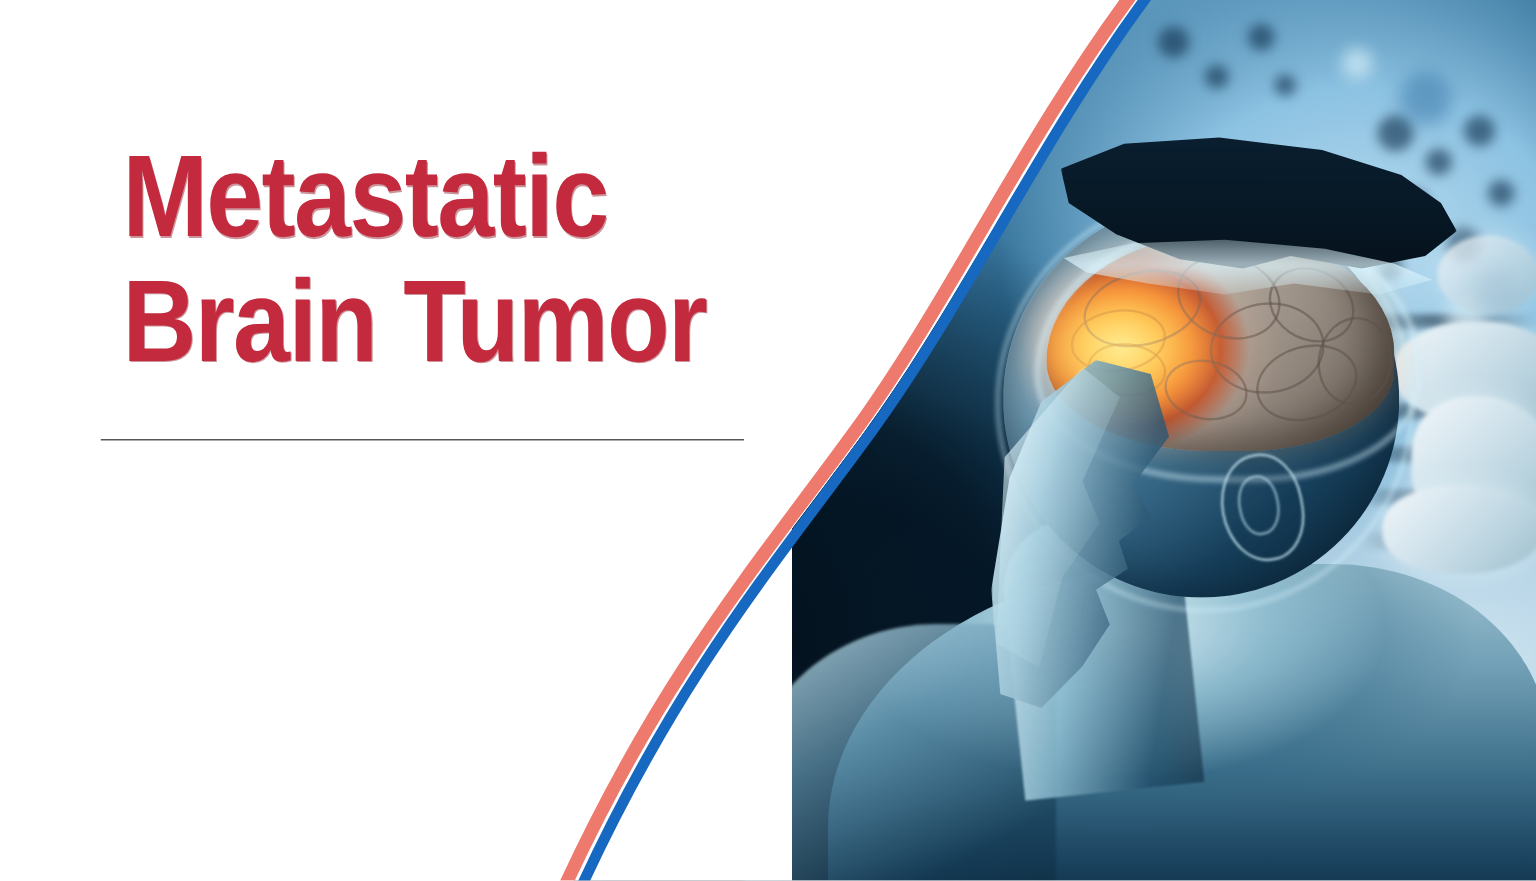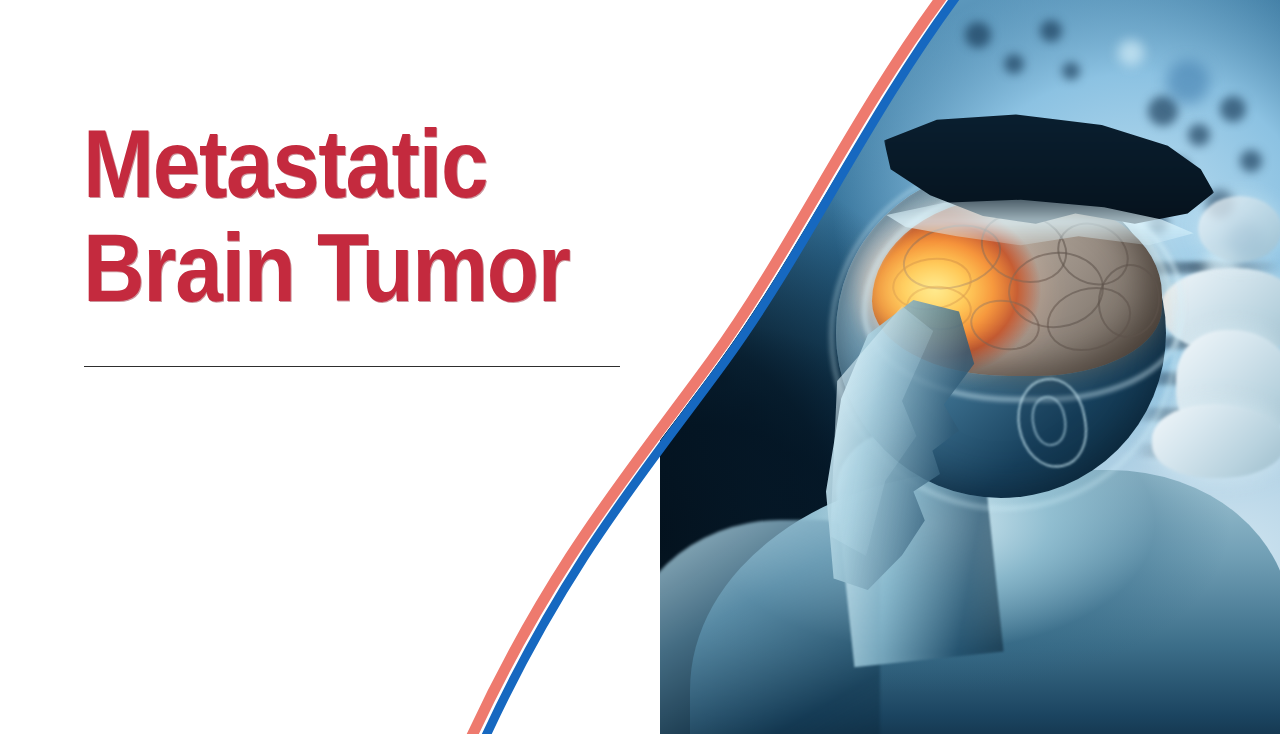--- a/index.html
+++ b/index.html
@@ -13,21 +13,21 @@
     background:#ffffff;
   }
 
   
   #text-panel{
     position:absolute;left:0;top:0;width:660px;height:734px;
     background:#ffffff;z-index:30;
     pointer-events:none;
   }
   #title-block{
-    position:absolute;left:83px;top:112px;width:560px;
+    position:absolute;left:102px;top:112px;width:560px;
     pointer-events:auto;
   }
   .title-line{
     font-family:"Liberation Sans",sans-serif;
     font-weight:700;
     font-size:97px;
     line-height:104px;
     letter-spacing:-1.5px;
     transform:scaleX(.88);
     transform-origin:left center;

